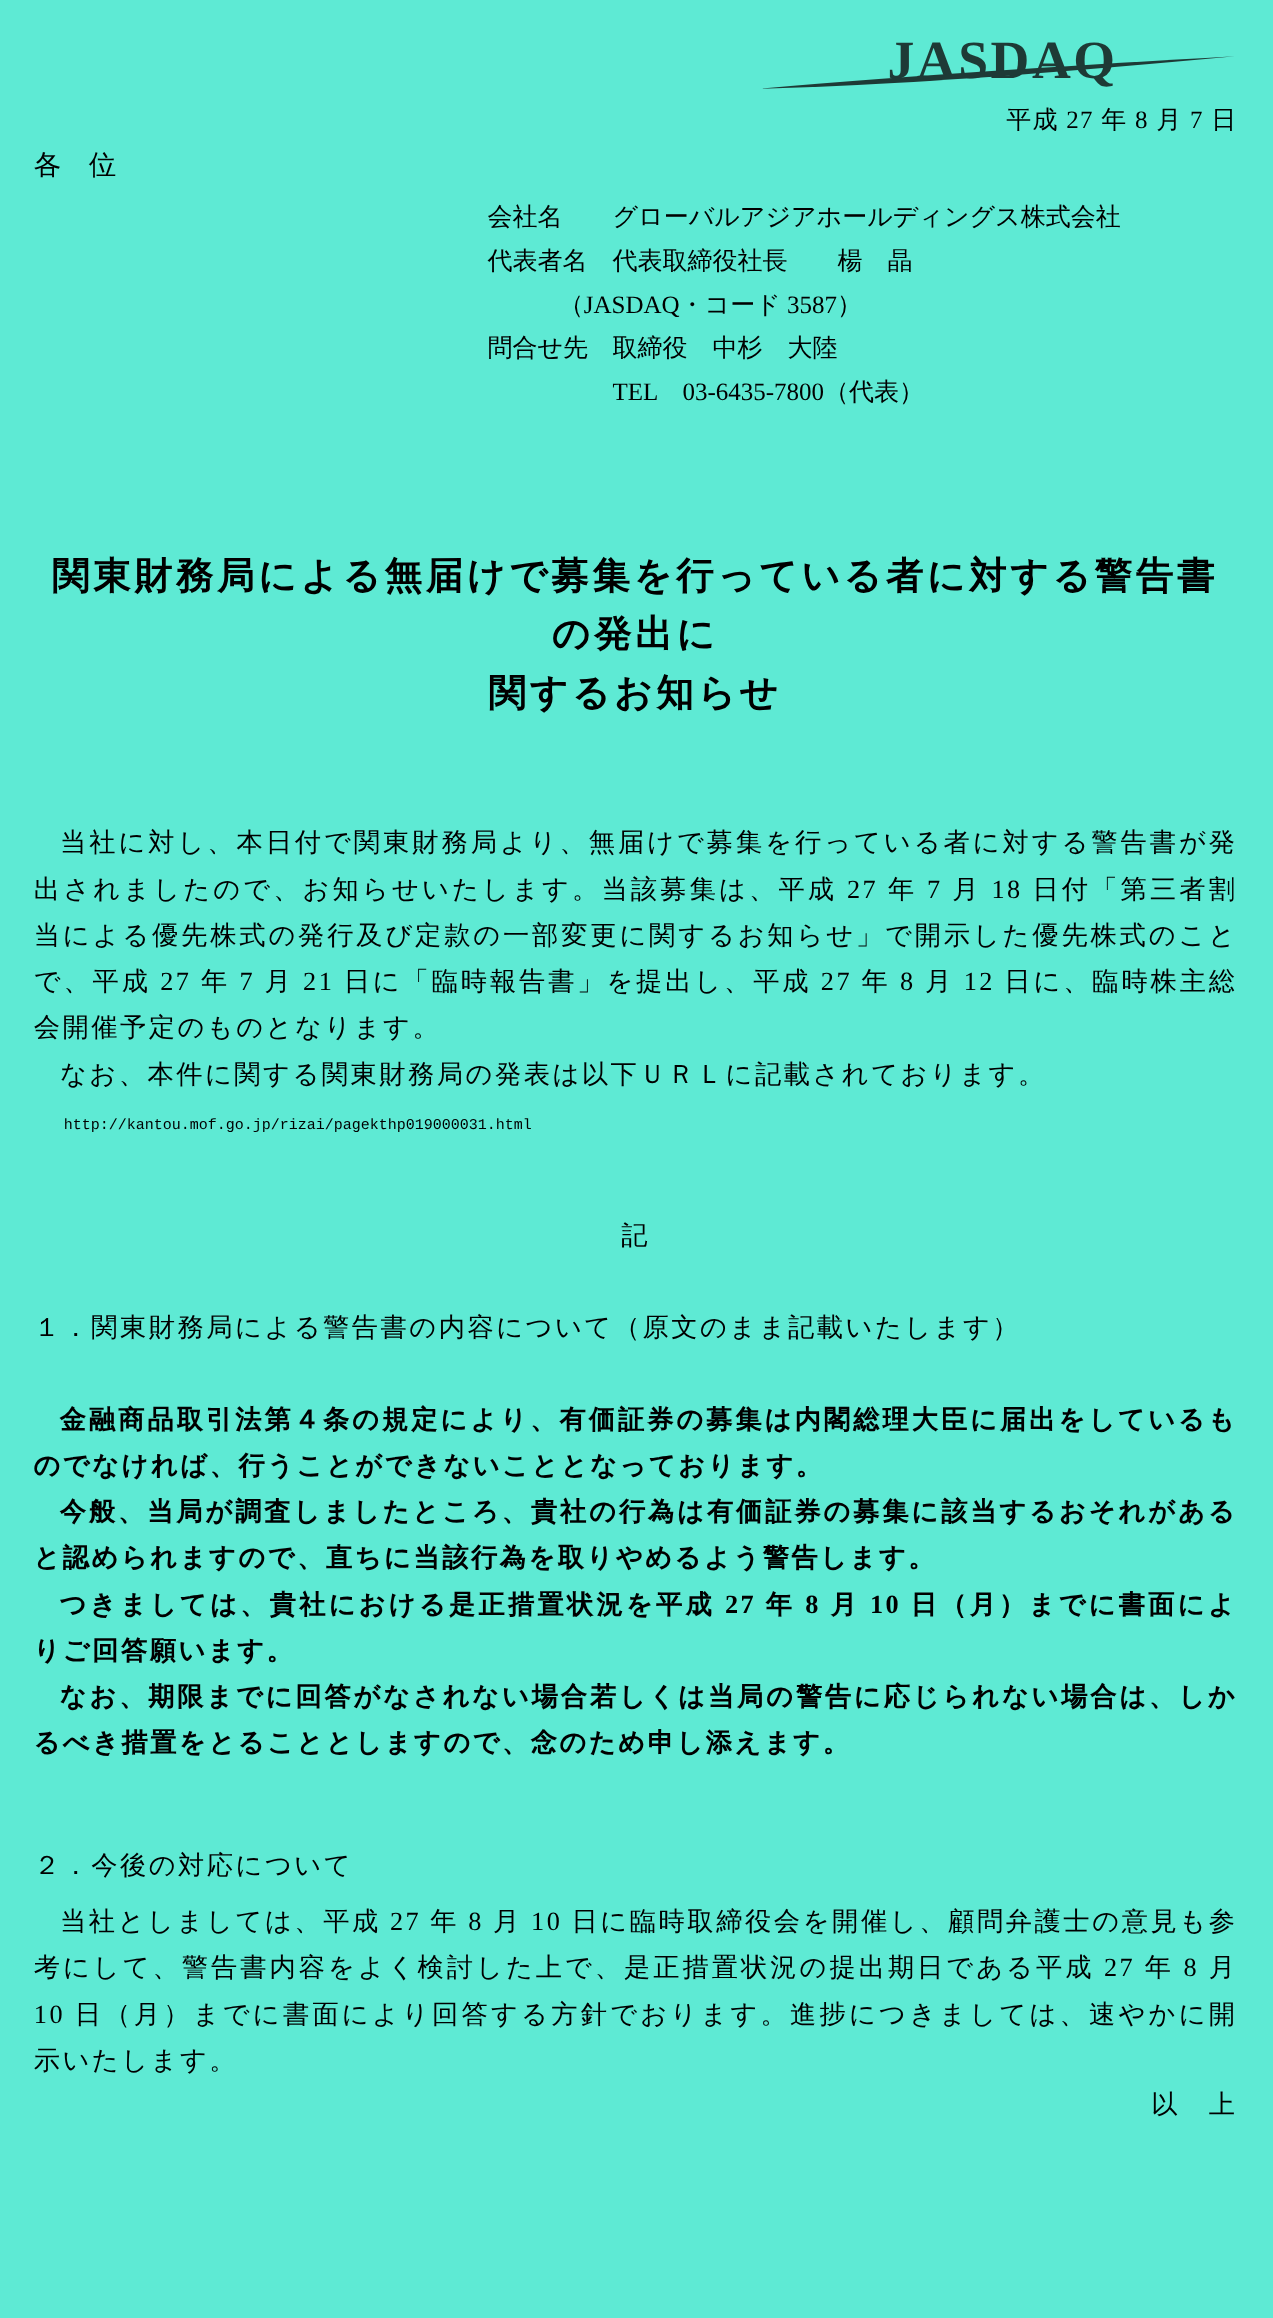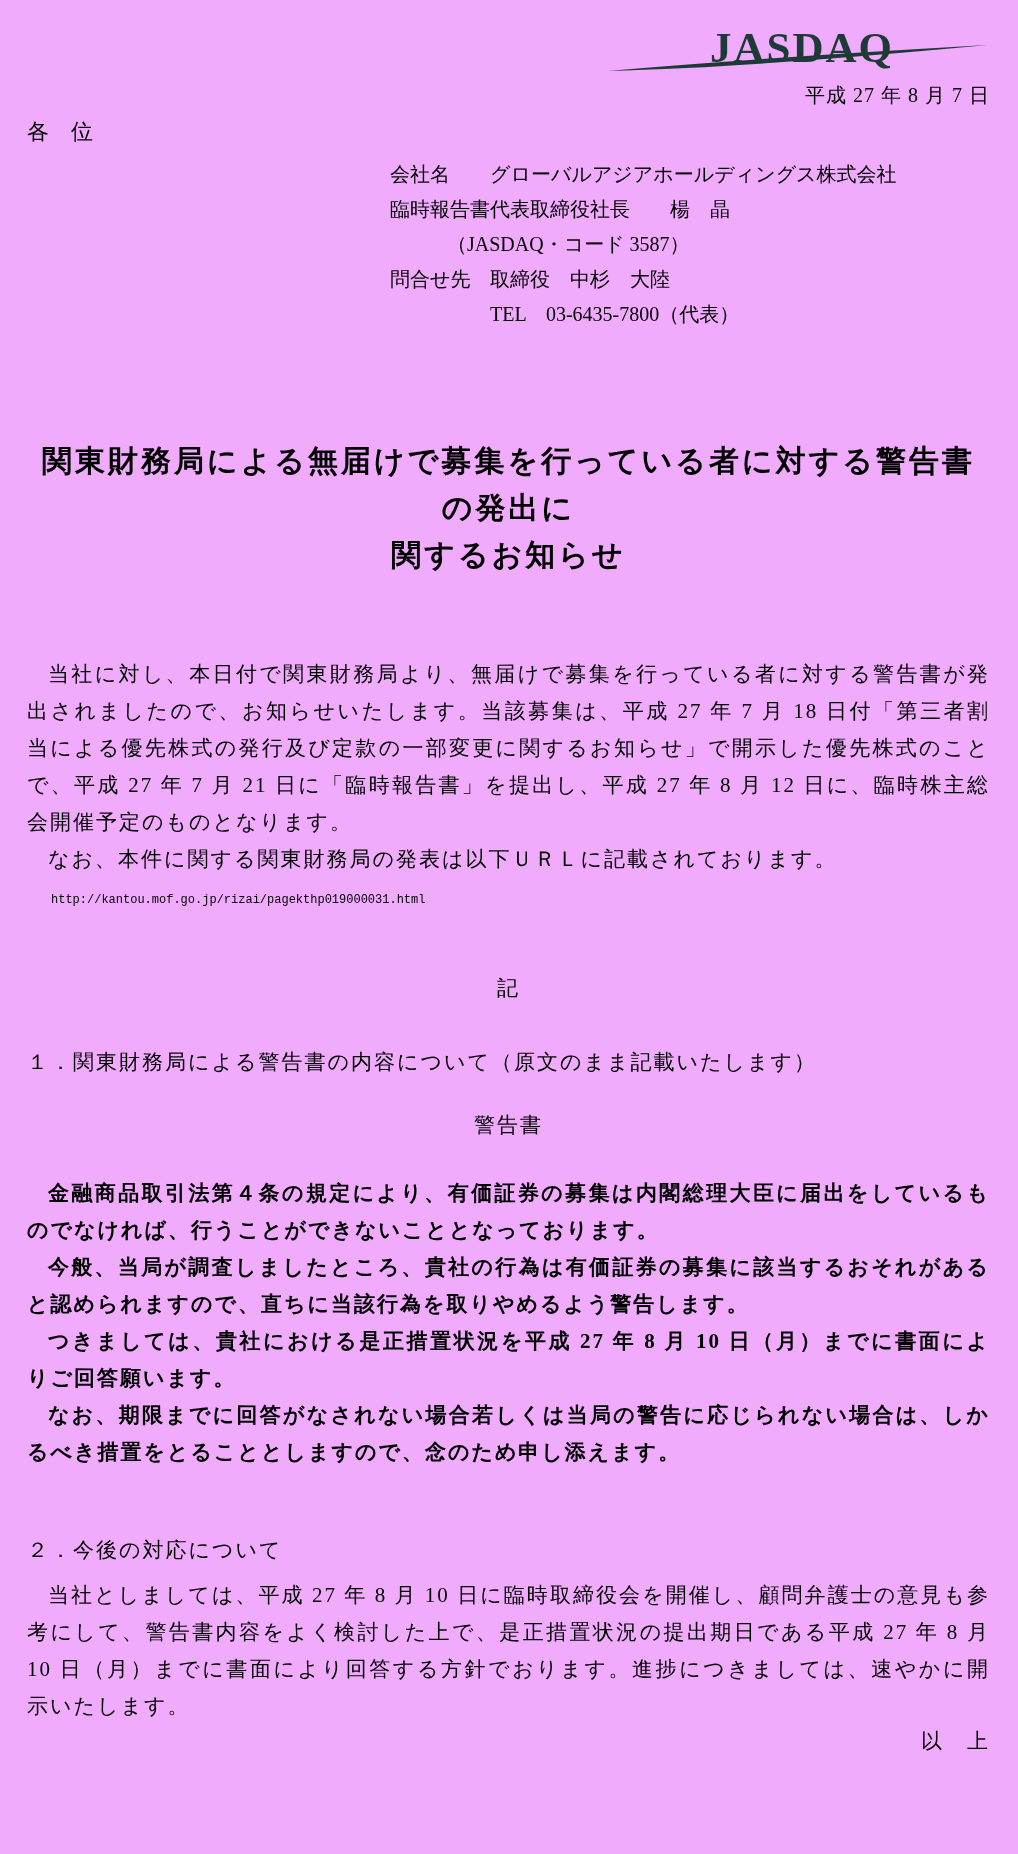--- a/index.html
+++ b/index.html
@@ -6,21 +6,21 @@
     margin: 0;
     padding: 0;
     background: #ffffff;
   }
   .page {
     position: relative;
     width: 1018px;
     height: 1854px;
     box-sizing: border-box;
     padding: 0 28px 0 27px;
-    background: #f0abfc;
+    background: #5eead4;
     color: #000000;
     font-family: "Liberation Serif", "DejaVu Serif", serif;
     overflow: hidden;
   }
   
   .logo-row {
     padding-top: 20px;
     display: flex;
     justify-content: flex-end;
   }
@@ -136,21 +136,21 @@
   <div class="date-row">平成 27 年 8 月 7 日</div>
 
   <div class="salutation">各　位</div>
 
   <div class="company-block">
     <div class="company-row">
       <span class="company-label">会社名</span>
       <span class="company-value">グローバルアジアホールディングス株式会社</span>
     </div>
     <div class="company-row">
-      <span class="company-label">臨時報告書</span>
+      <span class="company-label">代表者名</span>
       <span class="company-value">代表取締役社長　　楊　晶</span>
     </div>
     <div class="company-row">
       <span class="company-label narrow-indent"></span>
       <span class="company-value">（JASDAQ・コード 3587）</span>
     </div>
     <div class="company-row">
       <span class="company-label">問合せ先</span>
       <span class="company-value">取締役　中杉　大陸</span>
     </div>
@@ -167,21 +167,20 @@
 
   <div class="body-text intro-block">
     <p class="para">当社に対し、本日付で関東財務局より、無届けで募集を行っている者に対する警告書が発出されましたので、お知らせいたします。当該募集は、平成 27 年 7 月 18 日付「第三者割当による優先株式の発行及び定款の一部変更に関するお知らせ」で開示した優先株式のことで、平成 27 年 7 月 21 日に「臨時報告書」を提出し、平成 27 年 8 月 12 日に、臨時株主総会開催予定のものとなります。</p>
     <p class="para">なお、本件に関する関東財務局の発表は以下ＵＲＬに記載されております。</p>
     <p class="url-line">http://kantou.mof.go.jp/rizai/pagekthp019000031.html</p>
   </div>
 
   <div class="record-mark">記</div>
 
   <div class="body-text section1-heading">１．関東財務局による警告書の内容について（原文のまま記載いたします）</div>
-  <div class="letter-title">警告書</div>
 
   <div class="body-text letter-body">
     <p class="para">金融商品取引法第４条の規定により、有価証券の募集は内閣総理大臣に届出をしているものでなければ、行うことができないこととなっております。</p>
     <p class="para">今般、当局が調査しましたところ、貴社の行為は有価証券の募集に該当するおそれがあると認められますので、直ちに当該行為を取りやめるよう警告します。</p>
     <p class="para">つきましては、貴社における是正措置状況を平成 27 年 8 月 10 日（月）までに書面によりご回答願います。</p>
     <p class="para">なお、期限までに回答がなされない場合若しくは当局の警告に応じられない場合は、しかるべき措置をとることとしますので、念のため申し添えます。</p>
   </div>
 
 
   <div class="body-text section2-heading">２．今後の対応について</div>

